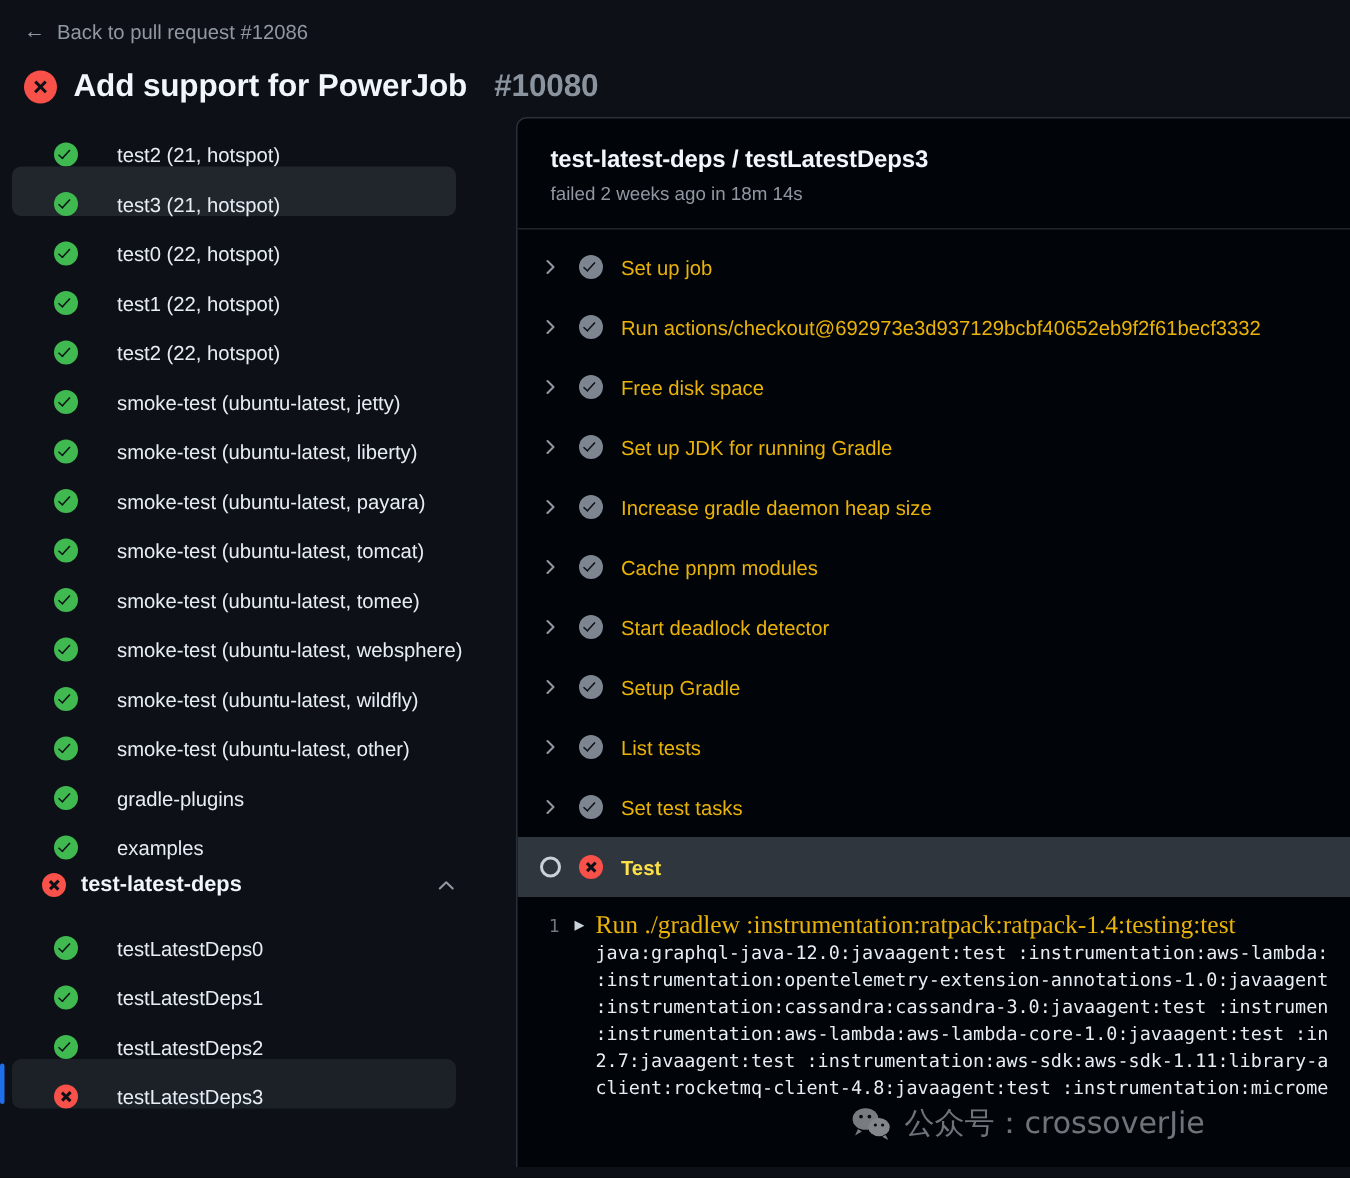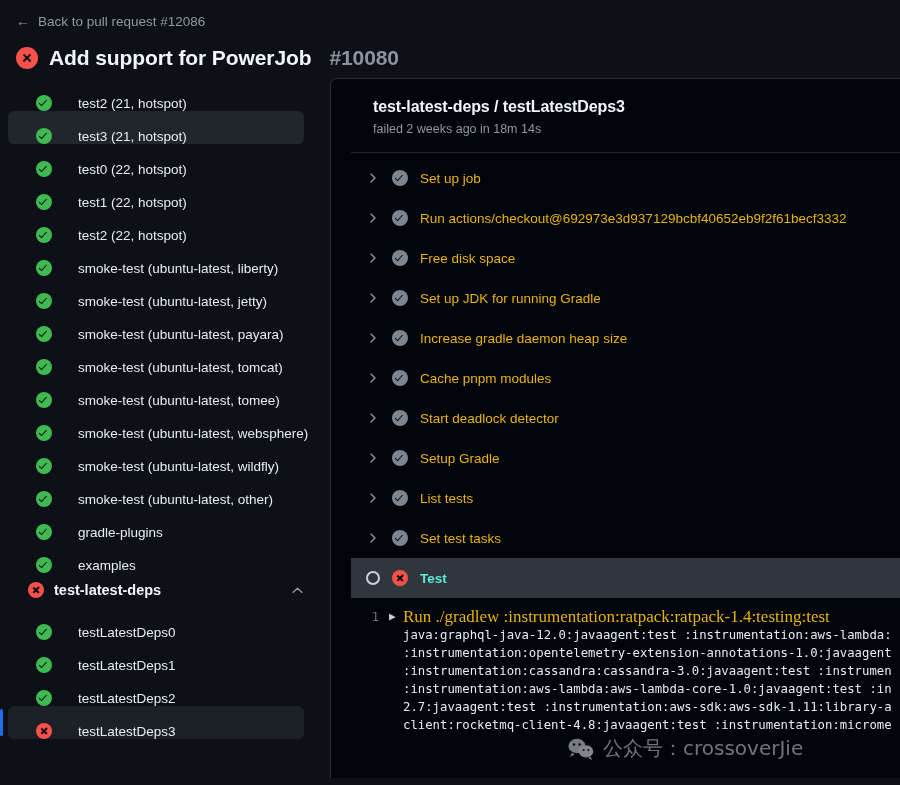--- a/index.html
+++ b/index.html
@@ -193,28 +193,28 @@
     color: #9198a1;
     font-size: 12px;
     line-height: 1;
     transform: translateY(1px);
   }
   .chev-up { display: inline-block; }
 
   
   .panel {
     flex: 1 1 auto;
+    margin-left: 14px;
     background: #010409;
     border: 1px solid #2a3038;
     border-right: none;
     border-bottom: none;
     border-top-left-radius: 7px;
     overflow: hidden;
     position: relative;
-    padding-left: 20px;
   }
   .panel-head {
     padding: 19px 0 16px 22px;
     border-bottom: 1px solid #21262d;
   }
   .panel-title {
     font-size: 16px;
     font-weight: bold;
     color: #f0f6fc;
     letter-spacing: -0.1px;
@@ -246,21 +246,21 @@
   }
   .step .slabel {
     font-size: 13.5px;
     color: #eab308;
     white-space: nowrap;
   }
   .step.active {
     background: #30363d;
   }
   .step.active .slabel {
-    color: #5eead4;
+    color: #fde047;
     font-weight: bold;
     text-align: center;
   }
   .spinner-ring {
     width: 14px; height: 14px;
     border: 2px solid #c9d1d9;
     border-radius: 50%;
     box-sizing: border-box;
   }
 
@@ -366,25 +366,25 @@
           <div class="side-row">
             <span class="ic ic-ok"></span>
             <span class="rlabel">test1 (22, hotspot)</span>
           </div>
           <div class="side-row">
             <span class="ic ic-ok"></span>
             <span class="rlabel">test2 (22, hotspot)</span>
           </div>
           <div class="side-row">
             <span class="ic ic-ok"></span>
+            <span class="rlabel">smoke-test (ubuntu-latest, jetty)</span>
+          </div>
+          <div class="side-row">
+            <span class="ic ic-ok"></span>
             <span class="rlabel">smoke-test (ubuntu-latest, liberty)</span>
-          </div>
-          <div class="side-row">
-            <span class="ic ic-ok"></span>
-            <span class="rlabel">smoke-test (ubuntu-latest, jetty)</span>
           </div>
           <div class="side-row">
             <span class="ic ic-ok"></span>
             <span class="rlabel">smoke-test (ubuntu-latest, payara)</span>
           </div>
           <div class="side-row">
             <span class="ic ic-ok"></span>
             <span class="rlabel">smoke-test (ubuntu-latest, tomcat)</span>
           </div>
           <div class="side-row">

